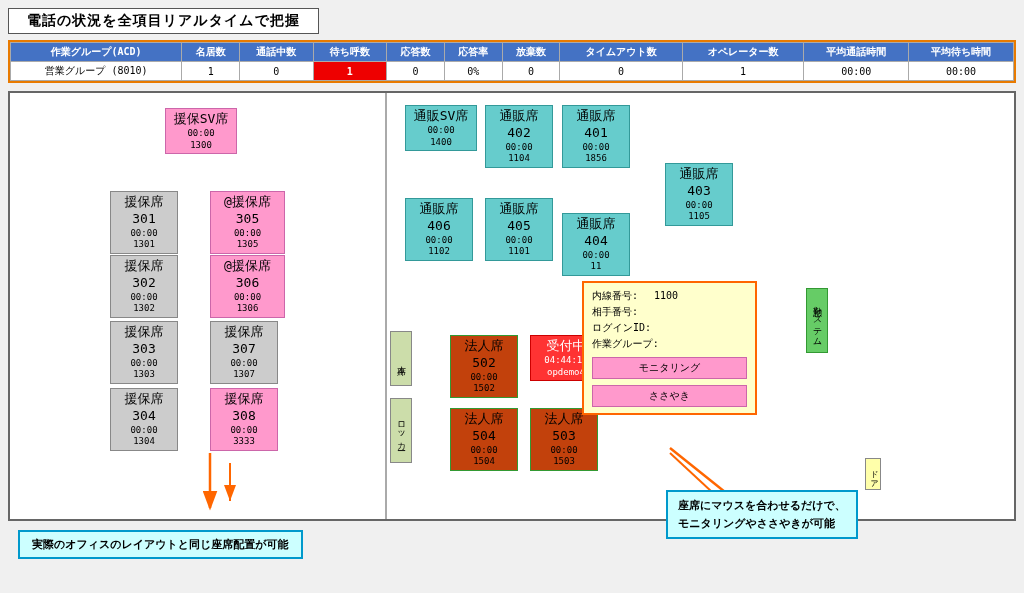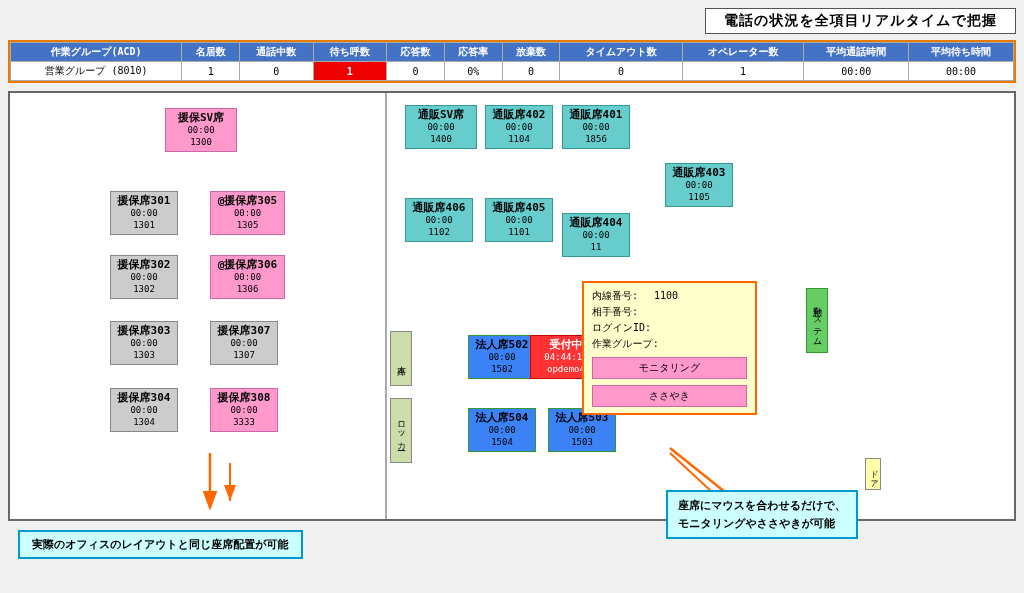--- a/index.html
+++ b/index.html
@@ -12,21 +12,21 @@
       position: relative;
     }
     .main-container {
       width: 1024px;
       height: 593px;
       background: #f0f0f0;
       position: relative;
       padding: 8px;
     }
     .title-box {
-      text-align: right;
+      text-align: left;
       margin-bottom: 6px;
     }
     .title-text {
       display: inline-block;
       border: 1.5px solid #555;
       padding: 3px 18px;
       font-size: 14px;
       font-weight: bold;
       background: #fff;
       letter-spacing: 1px;
@@ -83,25 +83,25 @@
       border: 1px solid #888;
       text-align: center;
       font-size: 9px;
       padding: 2px 3px;
       line-height: 1.3;
       background: #ddd;
       min-width: 60px;
     }
     .seat-pink { background: #ff99cc; border-color: #cc66aa; }
     .seat-cyan { background: #66cccc; border-color: #339999; }
-    .seat-green { background: #3b82f6; border-color: #339933; margin-left: 18px; }
+    .seat-green { background: #c2410c; border-color: #339933; }
     .seat-red { background: #ff3333; color: #fff; border-color: #cc0000; }
     .seat-orange { background: #ffaa44; border-color: #cc6600; }
     .seat-gray { background: #cccccc; border-color: #888888; }
-    .seat-name { font-weight: bold; font-size: 11px; }
+    .seat-name { font-weight: normal; font-size: 13px; }
     .seat-time { font-size: 9px; }
     .seat-id { font-size: 9px; }
     
     .popup-box {
       position: absolute;
       background: #ffffcc;
       border: 2px solid #ff6600;
       padding: 6px 8px;
       font-size: 10px;
       z-index: 10;

